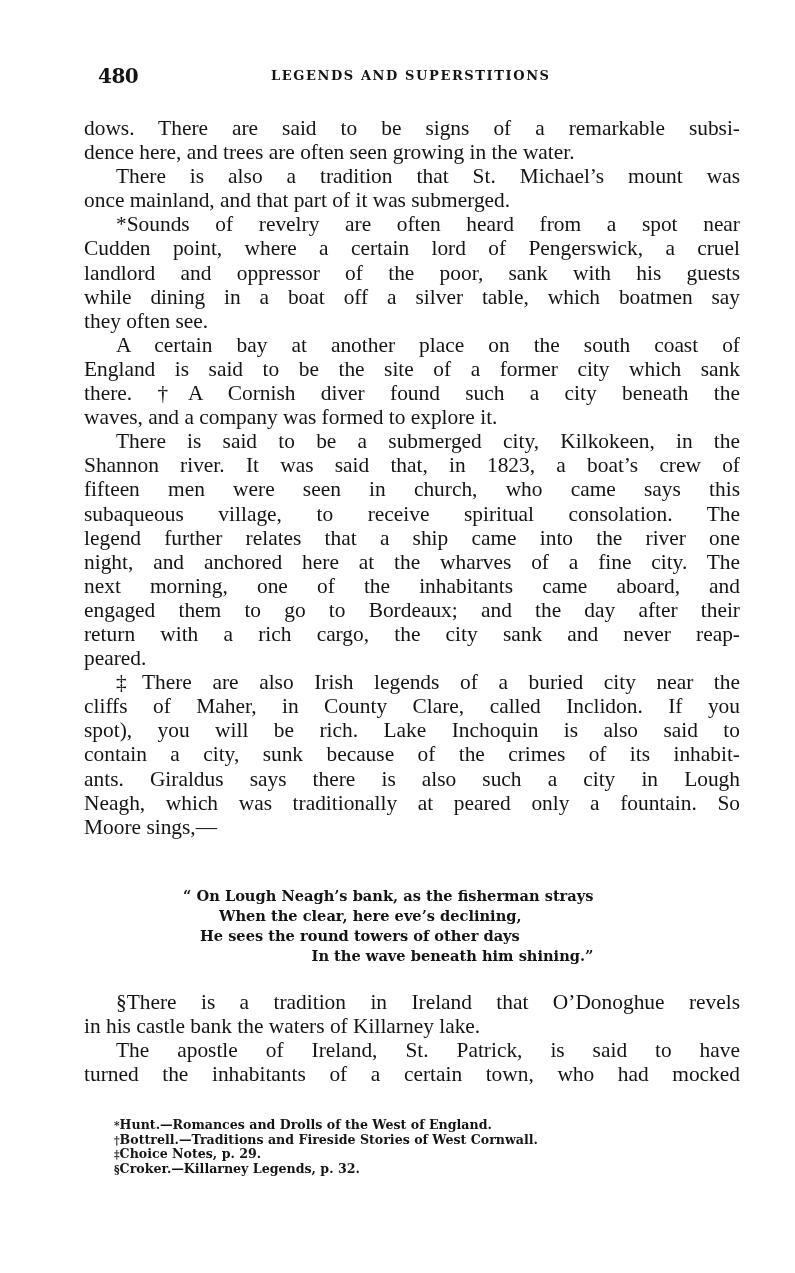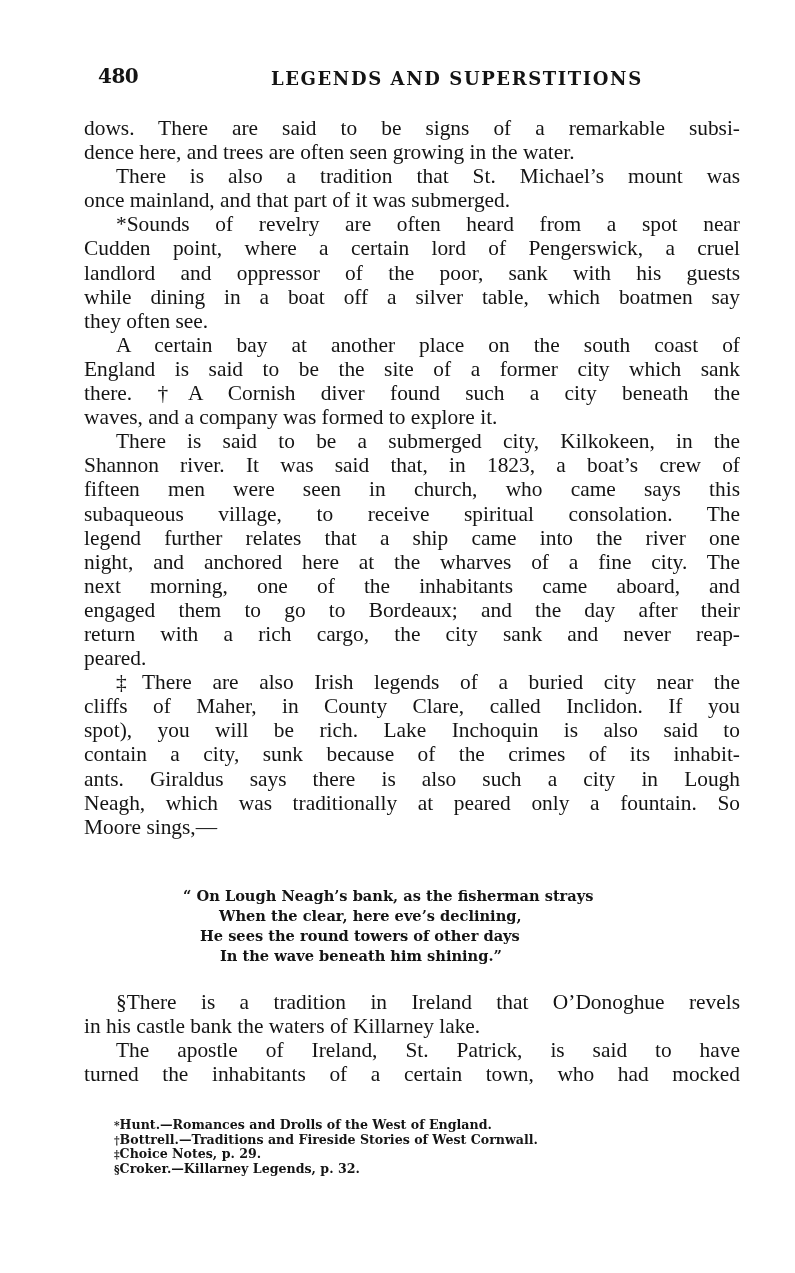--- a/index.html
+++ b/index.html
@@ -1,32 +1,32 @@
 <!DOCTYPE html>
 <html><head>
   <meta charset="utf-8">
   <style>
     html, body { margin: 0; padding: 0; background: #ffffff; }
     body { width: 795px; height: 1273px; position: relative; overflow: hidden; color: #141414; }
     .page { position: absolute; left: 0; top: 0; width: 795px; height: 1273px; }
     .running-head { position: absolute; top: 64px; left: 82px; width: 660px; height: 30px;
       font-family: "DejaVu Serif", serif; font-weight: bold; margin-left: 16px; }
     .page-number { position: absolute; left: 0; top: 0; font-size: 20px; letter-spacing: -0.5px; }
-    .head-title { position: absolute; left: 173px; top: 4px; font-size: 18px; letter-spacing: 1.6px; }
+    .head-title { position: absolute; left: 173px; top: 4px; font-size: 13px; letter-spacing: 1.6px; }
     .body-text { position: absolute; left: 84px; top: 116px; width: 656px;
       font-family: "Liberation Serif", serif; font-size: 21.4px; line-height: 24.1px; }
     .line { display: block; white-space: nowrap; text-align: justify; text-align-last: justify; height: 24.1px; }
     .line.last { text-align-last: left; }
     .line.indent { padding-left: 32px; }
     .verse { position: absolute; left: 183px; top: 886px; font-family: "DejaVu Serif", serif;
       font-size: 14.6px; line-height: 20px; font-weight: bold; }
     .verse-line { display: block; white-space: nowrap; }
     .verse-line.i1 { padding-left: 36px; }
     .verse-line.i2 { padding-left: 17px; }
-    .verse-line.i3 { padding-left: 37px; }
+    .verse-line.i3 { padding-left: 37px; text-align: right; }
     .body-text-2 { position: absolute; left: 84px; top: 990px; width: 656px;
       font-family: "Liberation Serif", serif; font-size: 21.4px; line-height: 24.1px; }
     .footnotes { position: absolute; left: 114px; top: 1118px; font-family: "DejaVu Serif", serif;
       font-weight: bold; font-size: 12.6px; line-height: 13.6px; }
     .fn { display: block; white-space: nowrap; }
     .mark { font-size: 0.85em; }
   </style>
 </head>
 <body>
 

